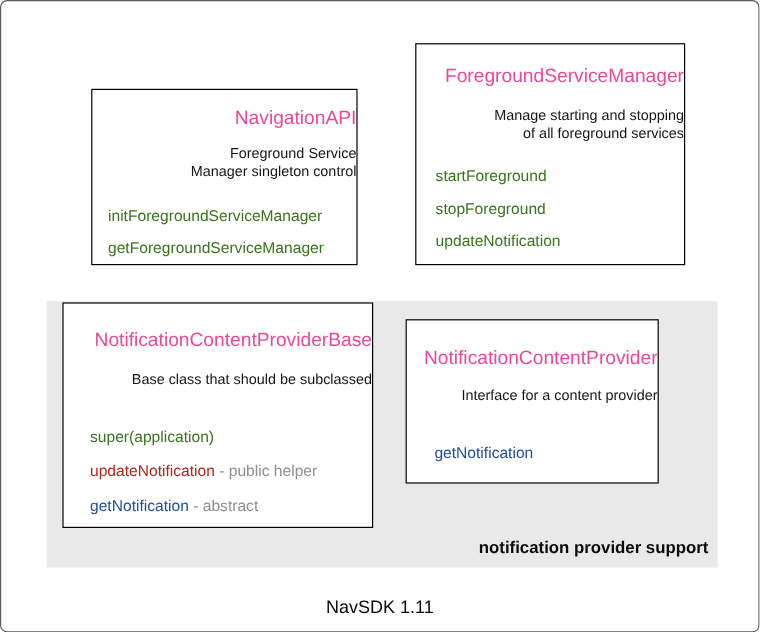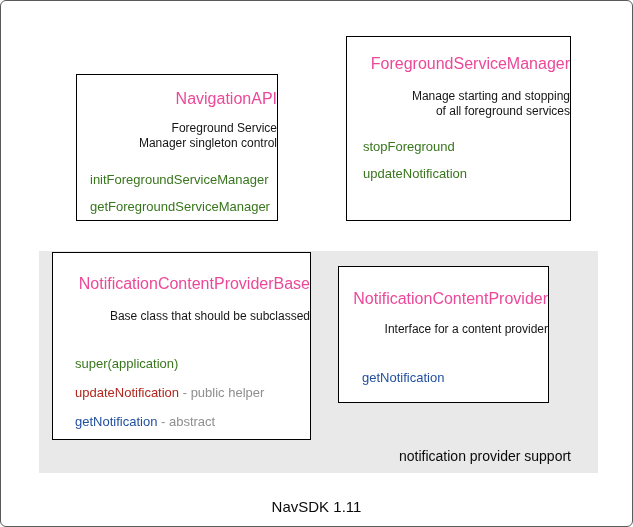--- a/index.html
+++ b/index.html
@@ -17,21 +17,21 @@
   .group-bg{
     position:absolute;
     left:38px;top:250px;width:559px;height:222px;
     background:var(--group_bg,#e9e9e9);
   }
   .class-box{
     position:absolute;
     background:#fff;
     border:1px solid #000;
   }
-  .box-a{left:75px;top:73px;width:202px;height:147px;}
+  .box-a{left:75px;top:73px;width:222px;height:147px;}
   .box-b{left:345px;top:35px;width:225px;height:185px;}
   .box-c{left:51px;top:251px;width:259px;height:188px;}
   .box-d{left:337px;top:265px;width:211px;height:137px;}
   .class-title{
     position:absolute;left:0;right:0;
     text-align:right;
     font-size:16px;
     white-space:nowrap;
     color:#ec4899;
   }
@@ -48,20 +48,21 @@
   .m-green{color:var(--method_green,#38761d);}
   .m-red{color:var(--method_red,#b0261c);}
   .m-blue{color:var(--method_blue,#1f4e9e);}
   .annot{color:var(--annotation_gray,#8e8e8e);}
   .group-label{
     position:absolute;
     left:398px;top:447px;
     font-size:14px;
     color:#0a0a0a;
     white-space:nowrap;
+    font-weight:bold;
   }
   .footer-label{
     position:absolute;
     left:0;right:0;top:497px;
     text-align:center;
     font-size:15px;
     color:#0a0a0a;
   }
 </style>
 </head>
@@ -83,20 +84,21 @@
     </div>
   </div>
 
   <div class="class-box box-b">
     <div class="class-title" style="top:18px">ForegroundServiceManager</div>
     <div class="class-desc" style="top:52px">
       <div>Manage starting and stopping</div>
       <div>of all foreground services</div>
     </div>
     <div class="methods" style="left:16px;top:103px">
+      <div class="method m-green">startForeground</div>
       <div class="method m-green">stopForeground</div>
       <div class="method m-green">updateNotification</div>
     </div>
   </div>
 
   <div class="class-box box-c">
     <div class="class-title" style="top:22px">NotificationContentProviderBase</div>
     <div class="class-desc" style="top:56px">
       <div>Base class that should be subclassed</div>
     </div>

